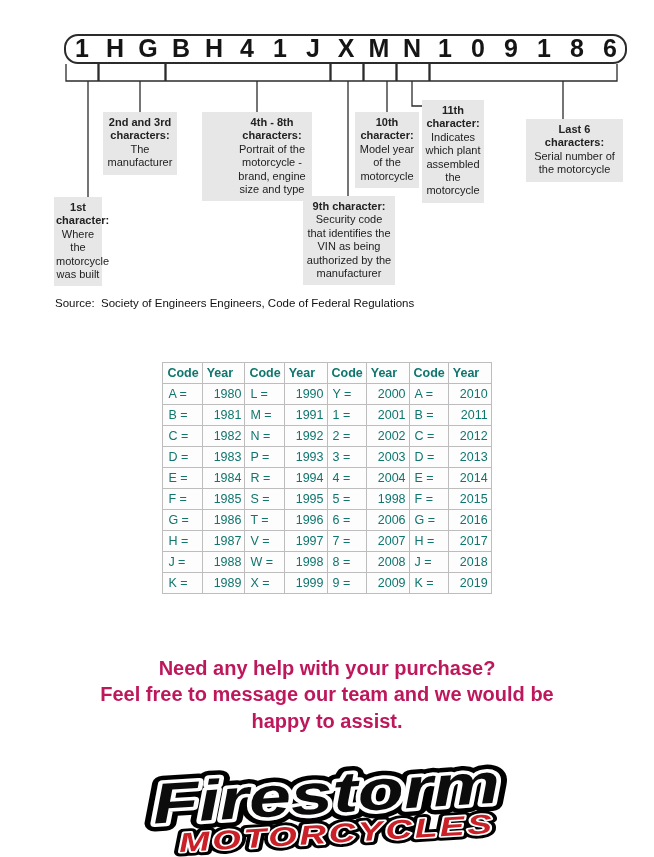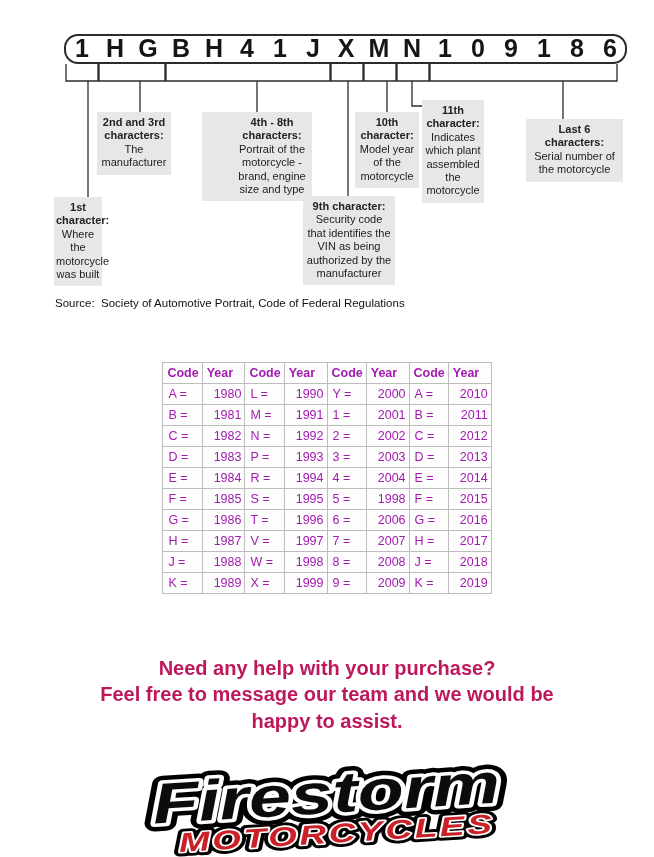--- a/index.html
+++ b/index.html
@@ -59,21 +59,21 @@
   }
   
   .table-wrap {
     position: absolute;
     left: 0; top: 362px; width: 654px;
     display: flex; justify-content: center;
   }
   table.year-table {
     border-collapse: collapse;
     font-size: 12.5px;
-    color: #a21caf;
+    color: #0f766e;
     background: #fdfdfd;
   }
   table.year-table th, table.year-table td {
     border: 1px solid #bdbdbd;
     height: 21px;
     vertical-align: middle;
   }
   table.year-table th {
     font-weight: bold;
     text-align: left;
@@ -135,21 +135,21 @@
         <span class="vin-char">1</span>
         <span class="vin-char">8</span>
         <span class="vin-char">6</span>
       </div>
 
     <div class="note-box" style="left:54px;  top:197px; width:48px;">
       <div class="t">1st character:</div>
       <div class="d">Where the motorcycle was built</div>
     </div>
 
-    <div class="note-box" style="left:97px; top:112px; width:74px;">
+    <div class="note-box" style="left:103px; top:112px; width:74px;">
       <div class="t">2nd and 3rd characters:</div>
       <div class="d">The manufacturer</div>
     </div>
 
     <div class="note-box" style="left:202px; top:112px; width:110px;padding-left:32px;">
       <div class="t">4th - 8th characters:</div>
       <div class="d">Portrait of the motorcycle - brand, engine size and type</div>
     </div>
 
     <div class="note-box" style="left:303px; top:196px; width:92px;">
@@ -166,21 +166,21 @@
       <div class="t">11th character:</div>
       <div class="d">Indicates which plant assembled the motorcycle</div>
     </div>
 
     <div class="note-box" style="left:526px; top:119px; width:97px;">
       <div class="t">Last 6 characters:</div>
       <div class="d">Serial number of the motorcycle</div>
     </div>
   </div>
 
-  <div class="source-note">Source:  Society of Automotive Portrait, Code of Federal Regulations</div>
+  <div class="source-note">Source:  Society of Engineers Engineers, Code of Federal Regulations</div>
 
   <div class="table-wrap">
     <table class="year-table">
       <thead>
         <tr>
             <th>Code</th>
             <th>Year</th>
             <th>Code</th>
             <th>Year</th>
             <th>Code</th>

